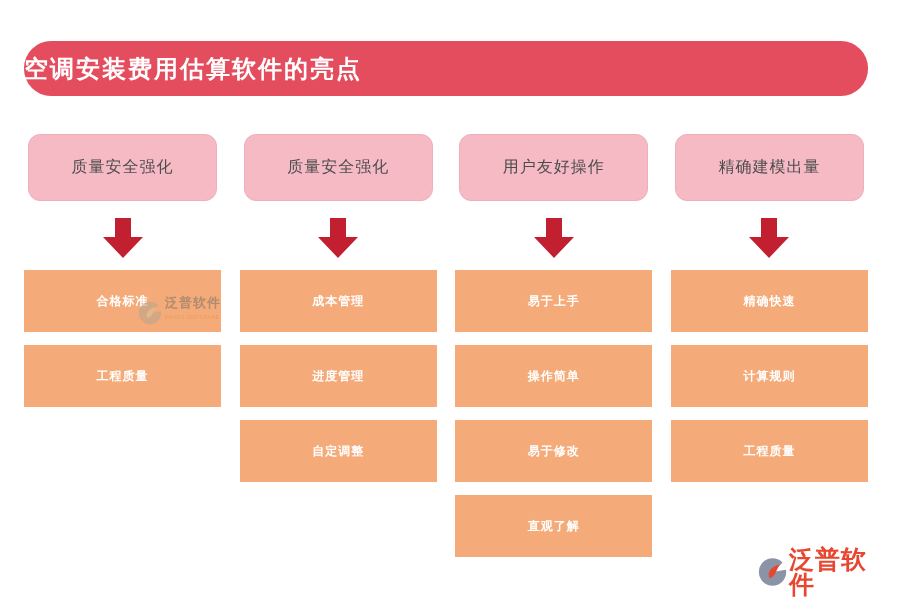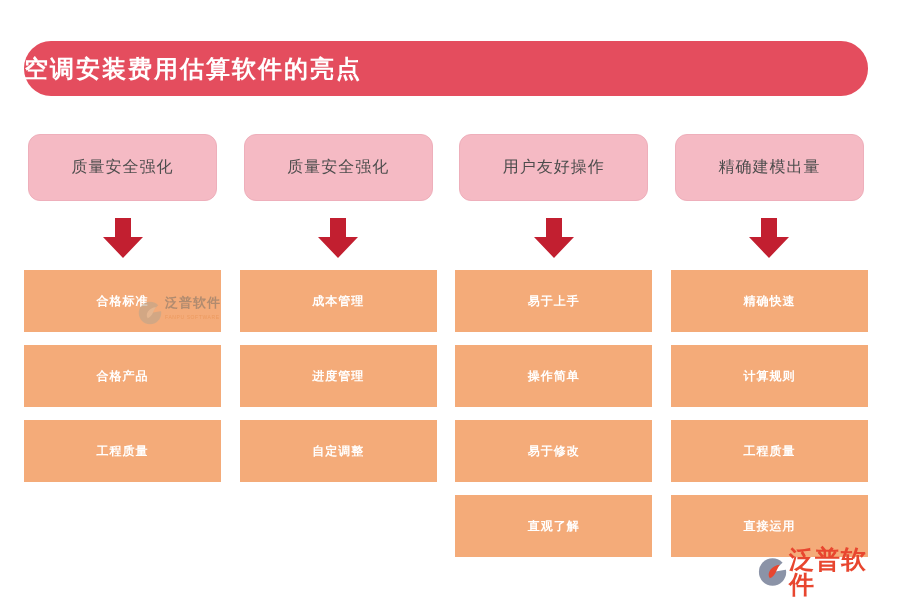--- a/index.html
+++ b/index.html
@@ -83,21 +83,20 @@
 <div class="columns">
 
   <section class="column">
     <div class="col-header">质量安全强化</div>
     <div class="arrow">
       <svg viewBox="0 0 40 40">
           <polygon points="12,0 28,0 28,19 40,19 20,40 0,19 12,19" fill="#c21f30"></polygon>
         </svg>
     </div>
     <div class="box">合格标准</div>
-    <div class="box">合格产品</div>
     <div class="box">工程质量</div>
   </section>
 
   <section class="column">
     <div class="col-header">质量安全强化</div>
     <div class="arrow">
       <svg viewBox="0 0 40 40">
           <polygon points="12,0 28,0 28,19 40,19 20,40 0,19 12,19" fill="#c21f30"></polygon>
         </svg>
     </div>
@@ -122,21 +121,20 @@
   <section class="column">
     <div class="col-header">精确建模出量</div>
     <div class="arrow">
       <svg viewBox="0 0 40 40">
           <polygon points="12,0 28,0 28,19 40,19 20,40 0,19 12,19" fill="#c21f30"></polygon>
         </svg>
     </div>
     <div class="box">精确快速</div>
     <div class="box">计算规则</div>
     <div class="box">工程质量</div>
-    <div class="box">直接运用</div>
   </section>
 
 </div>
 
 <div class="watermark">
   <svg class="wm-icon" viewBox="0 0 32 32">
     <circle cx="16" cy="16" r="15" fill="#b8a58e"></circle>
     <path d="M16 16 L33 0 L33 13 Z" fill="#f4ab79"></path>
     <path d="M13 23 C9 17 15 9 24 8 C20 13 20 20 13 23 Z" fill="#d9c0a4"></path>
   </svg>

